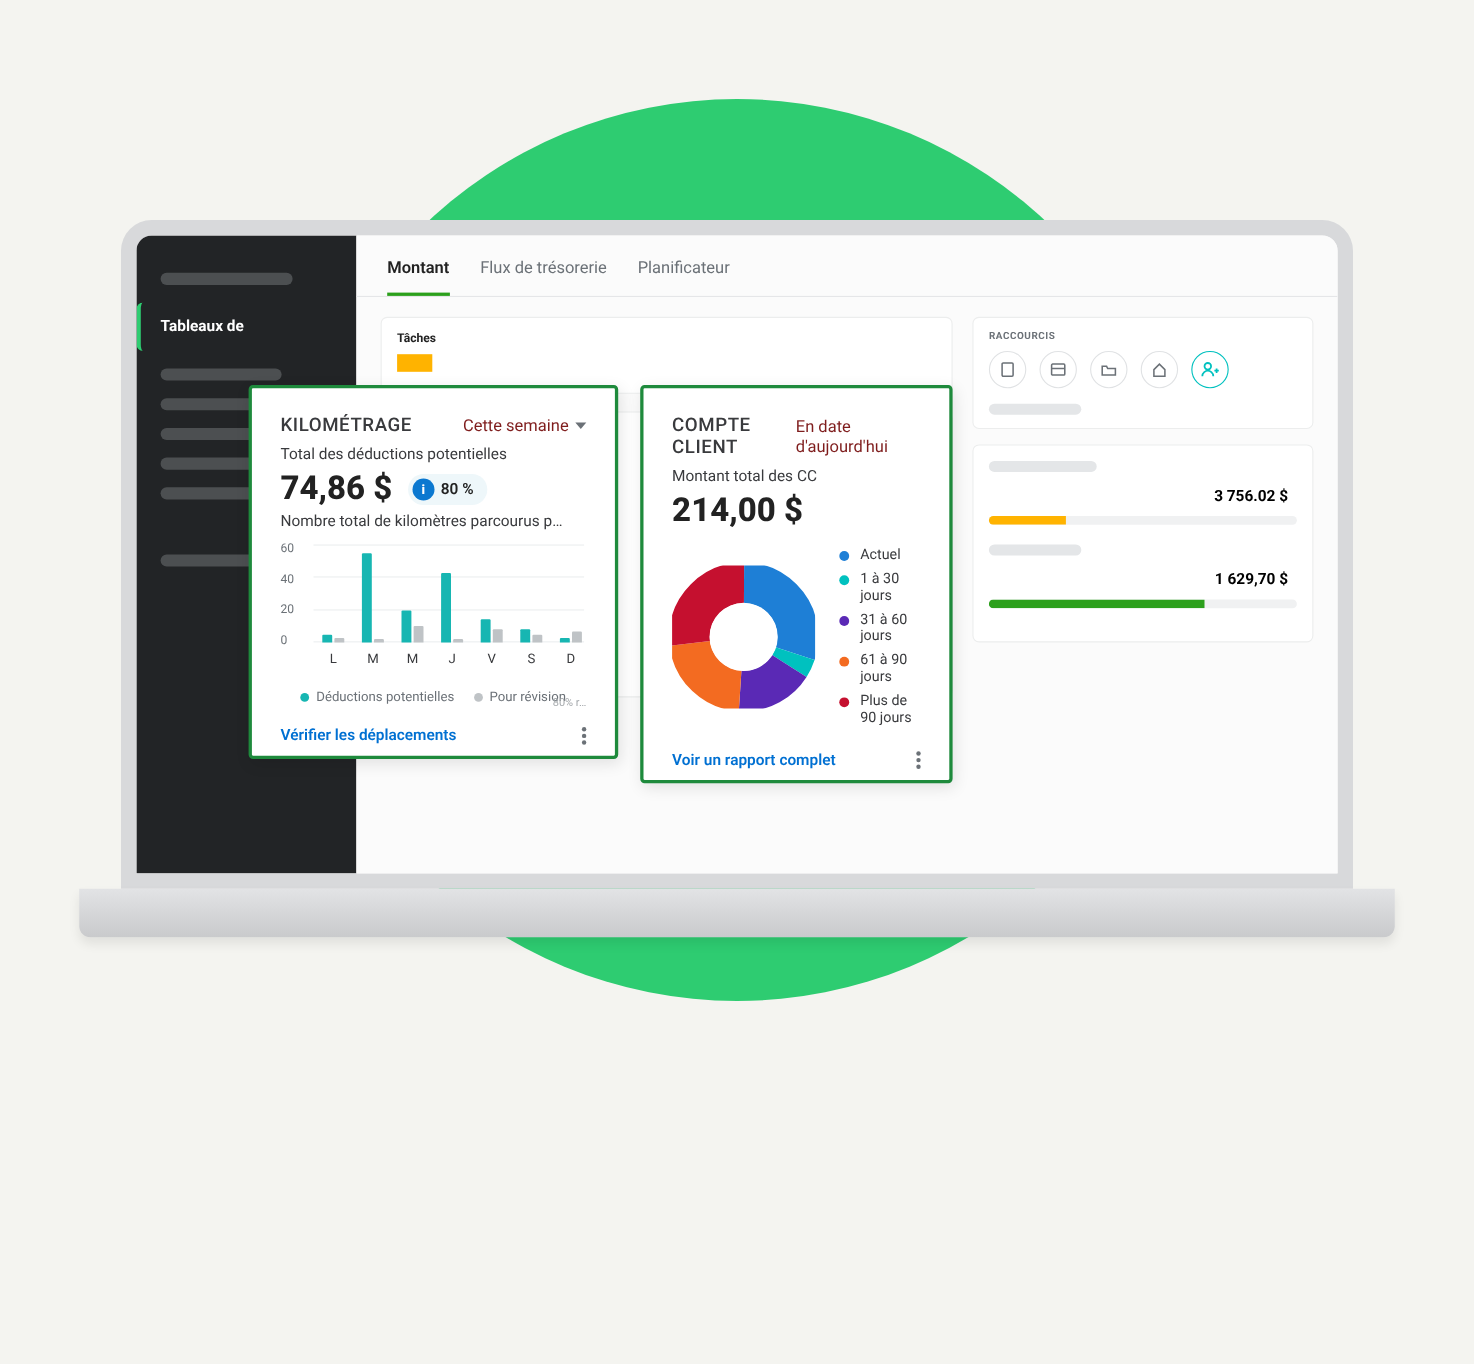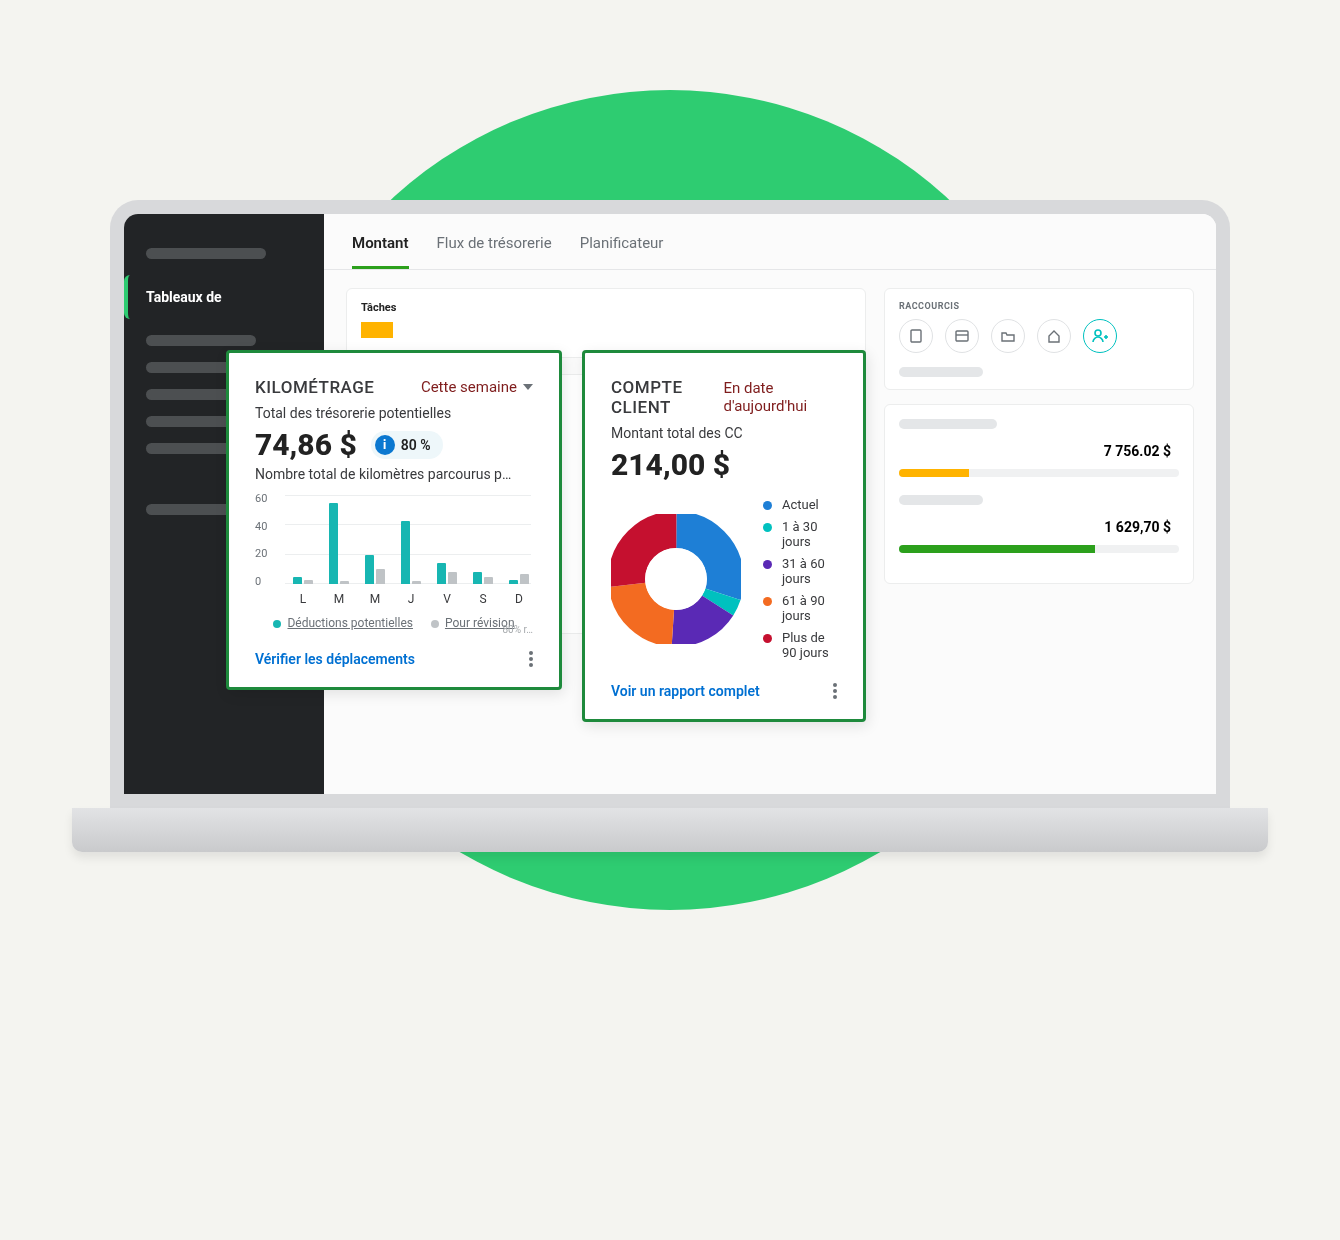--- a/index.html
+++ b/index.html
@@ -46,39 +46,39 @@
   .icon-row { display:flex; gap:12px; margin-top:8px; }
   .icon-circ { width:34px; height:34px; border:1px solid #e0e2e4; border-radius:50%; display:flex; align-items:center; justify-content:center; }
   .icon-circ.accent { border-color:#00c1bf; }
   .bigcard { margin-top:14px; }
   .bigcard .amount { font-size:14px; font-weight:700; text-align:right; padding:4px 8px; }
   .progress-row { display:flex; align-items:center; gap:8px; margin:6px 0 18px; }
   .prog-track { flex:1; height:8px; background:#f0f1f2; border-radius:4px; overflow:hidden; position:relative; }
   .prog-fill { height:100%; }
 
   
-  .floating { position:absolute; background:#fff; border:3px solid #1e8a3c; border-radius:4px; box-shadow:2px 4px 14px rgba(0,0,0,.10); padding:24px 26px 18px; }
+  .floating { position:absolute; background:#fff; border:3px solid #1e8a3c; border-radius:4px; box-shadow:2px 4px 14px rgba(0,0,0,.10); padding:24px 26px 8px; }
   .float-km { left:226px; top:350px; width:336px; }
   .float-cc { left:582px; top:350px; width:284px; }
   .fcard-head { display:flex; justify-content:space-between; align-items:center; margin-bottom:8px; }
   .fcard-title { font-size:17px; font-weight:500; letter-spacing:.5px; color:#393a3d; }
   .fcard-period { font-size:15px; color:#7f1d1d; display:flex; align-items:center; gap:6px; cursor:pointer; }
   .fcard-sub { font-size:14px; color:#393a3d; margin-top:4px; }
   .fcard-amount { font-size:30px; font-weight:800; color:#222; display:flex; align-items:center; gap:14px; margin:6px 0 4px; }
   .pct-chip { display:flex; align-items:center; gap:6px; background:#eef7fa; border-radius:16px; padding:4px 12px 4px 4px; font-size:14px; font-weight:600; color:#222; }
   .pct-chip .i { width:20px; height:20px; border-radius:50%; background:#0b78d0; color:#fff; display:flex; align-items:center; justify-content:center; font-size:12px; font-weight:800; }
   .km-chart { height:110px; margin-top:14px; position:relative; }
   .km-grid { position:absolute; left:30px; right:2px; top:0; bottom:22px; }
   .km-grid .gline { position:absolute; left:0; right:0; border-top:1px solid #eceeef; }
   .km-ylabels { position:absolute; left:0; top:-4px; bottom:18px; width:24px; font-size:11px; color:#6b7177; display:flex; flex-direction:column-reverse; justify-content:space-between; }
   .km-bars { position:absolute; left:34px; right:0; bottom:22px; top:0; display:flex; align-items:flex-end; justify-content:space-between; }
   .km-day { width:28px; display:flex; align-items:flex-end; justify-content:center; gap:2px; height:100%; position:relative; }
   .km-day .bar { width:9px; border-radius:1px 1px 0 0; }
   .km-xlabels { position:absolute; left:34px; right:0; bottom:0; display:flex; justify-content:space-between; font-size:12px; color:#393a3d; }
-  .legend-row { display:flex; justify-content:center; gap:18px; font-size:12px; color:#6b7177; margin-top:10px;text-decoration:underline; }
+  .legend-row { display:flex; justify-content:center; gap:18px; font-size:12px; color:#6b7177; margin-top:20px; }
   .legend-row .dot { width:8px; height:8px; border-radius:50%; display:inline-block; margin-right:6px; vertical-align:middle; }
   .fcard-footer { display:flex; justify-content:space-between; align-items:center; margin-top:14px; }
   .fcard-link { color:#0070d2; font-size:14px; font-weight:600; cursor:pointer; }
   .kebab { width:4px; }
   .kebab span { display:block; width:4px; height:4px; margin:2px 0; background:#6b7177; border-radius:50%; }
 
   
   .cc-body { display:flex; align-items:center; gap:22px; margin-top:8px; }
   .donut { width:130px; height:130px; position:relative; }
   .donut .hole { position:absolute; inset:34px; background:#fff; border-radius:50%; }
@@ -191,21 +191,21 @@
                         <line x1="13" y1="10" x2="17" y2="10" stroke="#00c1bf" stroke-width="1.6"></line>
                         <line x1="15" y1="8" x2="15" y2="12" stroke="#00c1bf" stroke-width="1.6"></line>
                       </svg>
                     </div>
                 </div>
                 <div class="grey-pill" style="width:30%;margin-top:14px"></div>
               </div>
 
               <div class="card bigcard">
                 <div class="grey-pill" style="width:35%;margin:2px 0 10px"></div>
-                <div class="amount">7 756.02 $</div>
+                <div class="amount">3 756.02 $</div>
                 <div class="progress-row">
                   <div class="prog-track">
                       <div id="pf0" class="prog-fill" style="width: 25%; background: rgb(255, 179, 0);"></div>
                     </div>
                 </div>
                 <div class="grey-pill" style="width:30%;margin:4px 0 10px"></div>
                 <div class="amount">1 629,70 $</div>
                 <div class="progress-row">
                   <div class="prog-track">
                       <div id="pf1" class="prog-fill" style="width: 70%; background: rgb(44, 160, 28);"></div>
@@ -222,21 +222,21 @@
 </div>
 
 <div class="floating float-km">
   <div class="fcard-head">
     <span class="fcard-title">KILOMÉTRAGE</span>
     <span class="fcard-period">
       <span>Cette semaine</span>
       <span class="caret-down"></span>
     </span>
   </div>
-  <div class="fcard-sub">Total des trésorerie potentielles</div>
+  <div class="fcard-sub">Total des déductions potentielles</div>
   <div class="fcard-amount">
     <span>74,86 $</span>
     <span class="pct-chip">
       <span class="i">i</span>
       <span>80 %</span>
     </span>
   </div>
   <div class="fcard-sub" style="color:#393a3d">Nombre total de kilomètres parcourus p…</div>
 
   <div class="km-chart">

